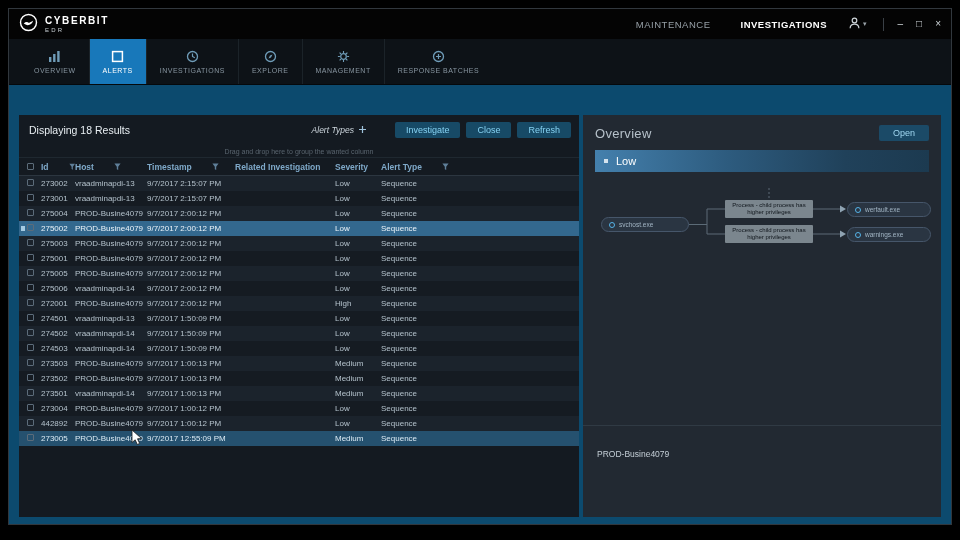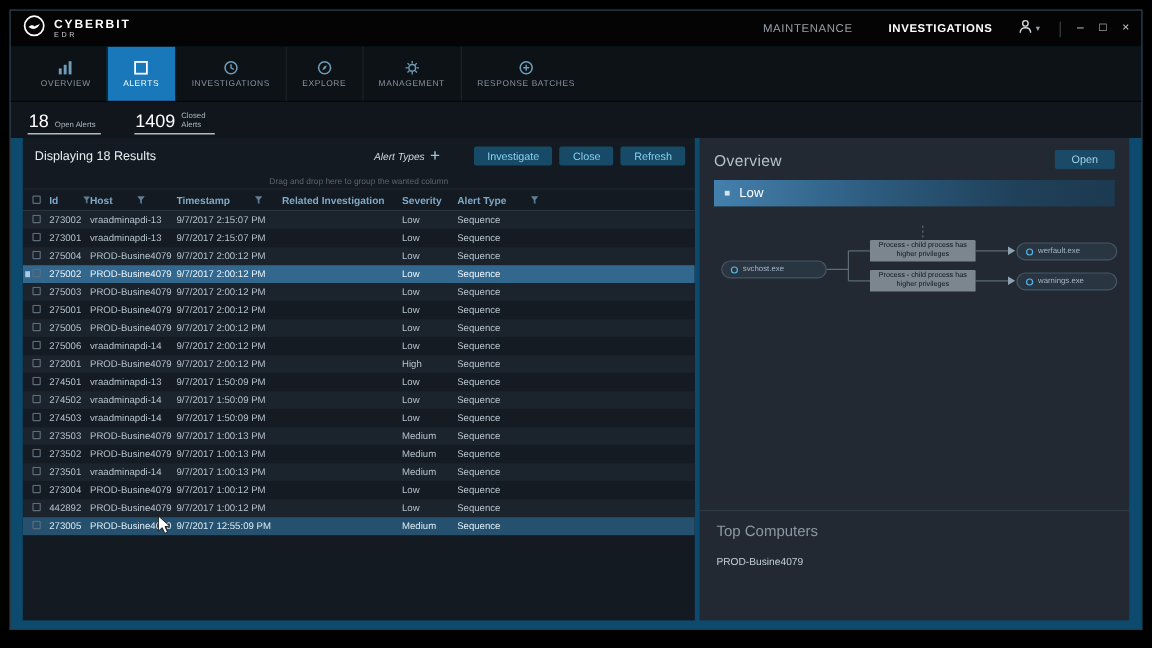--- a/index.html
+++ b/index.html
@@ -178,30 +178,20 @@
         <span class="ticon">
           <svg width="13" height="13" viewBox="0 0 13 13">
             <circle cx="6.5" cy="6.5" r="5" fill="none" stroke="currentColor" stroke-width="1.3"></circle>
             <path d="M4 6.5 H9 M6.5 4 V9" fill="none" stroke="currentColor" stroke-width="1.2"></path>
           </svg>
         </span>
         <span class="tlabel">RESPONSE BATCHES</span>
       </div>
     </div>
 
-  <div class="statsrow">
-    <div class="stat">
-      <span class="num">18</span>
-      <span class="lbl">Open Alerts</span>
-    </div>
-    <div class="stat">
-      <span class="num">1409</span>
-      <span class="lbl narrow">Closed Alerts</span>
-    </div>
-  </div>
 
   <div class="content">
 
     <div class="left-panel">
       <div class="lp-header">
         <span class="displaying">Displaying 18 Results</span>
         <span class="spacer"></span>
         <span class="alert-types">
           <span>Alert Types</span>
           <span>
@@ -447,21 +437,20 @@
           <span class="ncirc"></span>
           <span>werfault.exe</span>
         </div>
         <div class="pnode t2">
           <span class="ncirc"></span>
           <span>warnings.exe</span>
         </div>
       </div>
       <div class="rp-bottom">
         <div class="tc-col">
-          <div class="sec-title">Top Computers</div>
           <div>
               <div class="tc-item">PROD-Busine4079</div>
             </div>
         </div>
       </div>
     </div>
   </div>
 </div>
 
 <span class="cursor">

